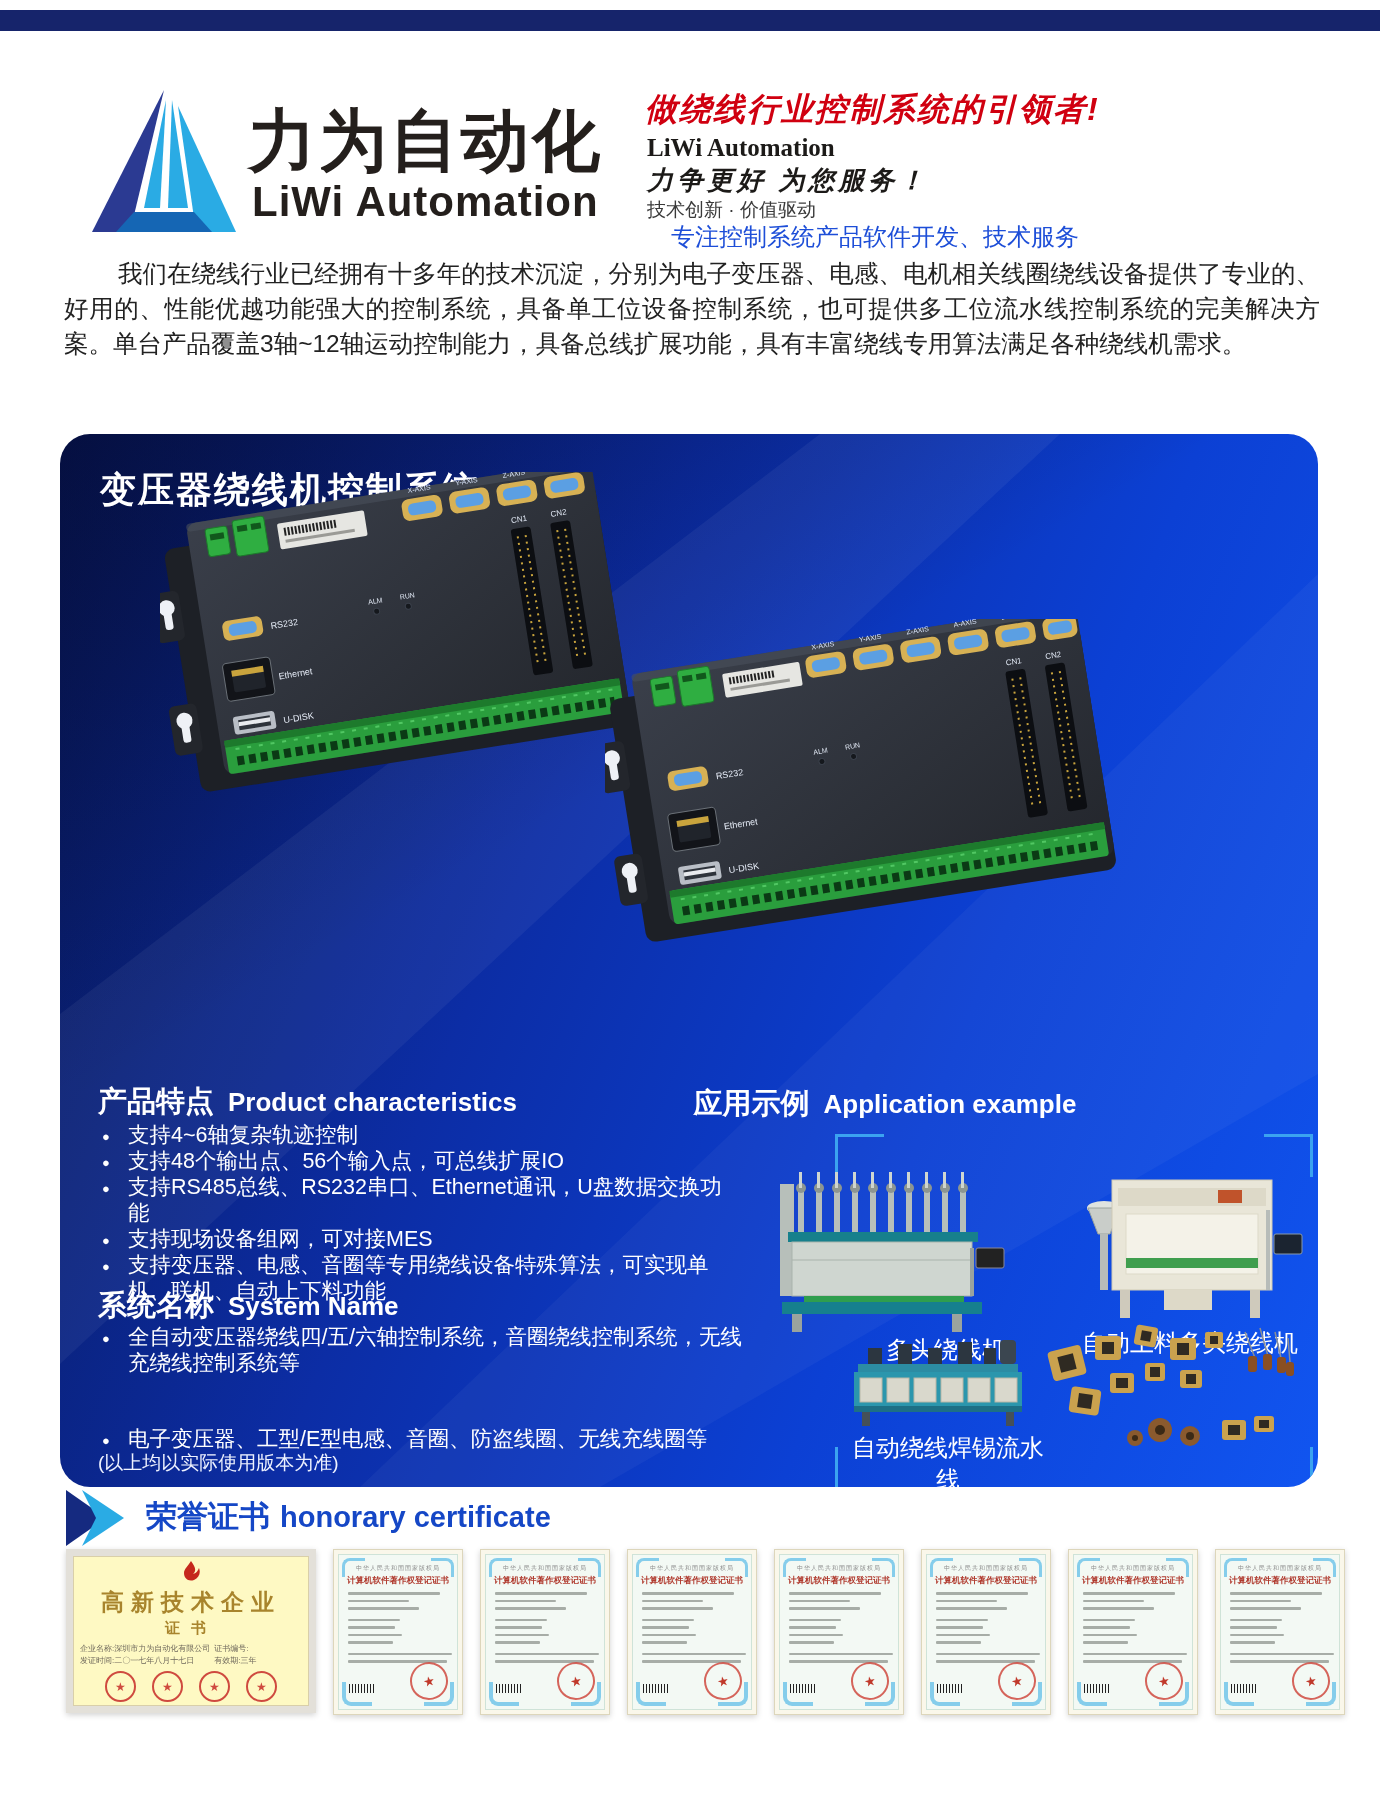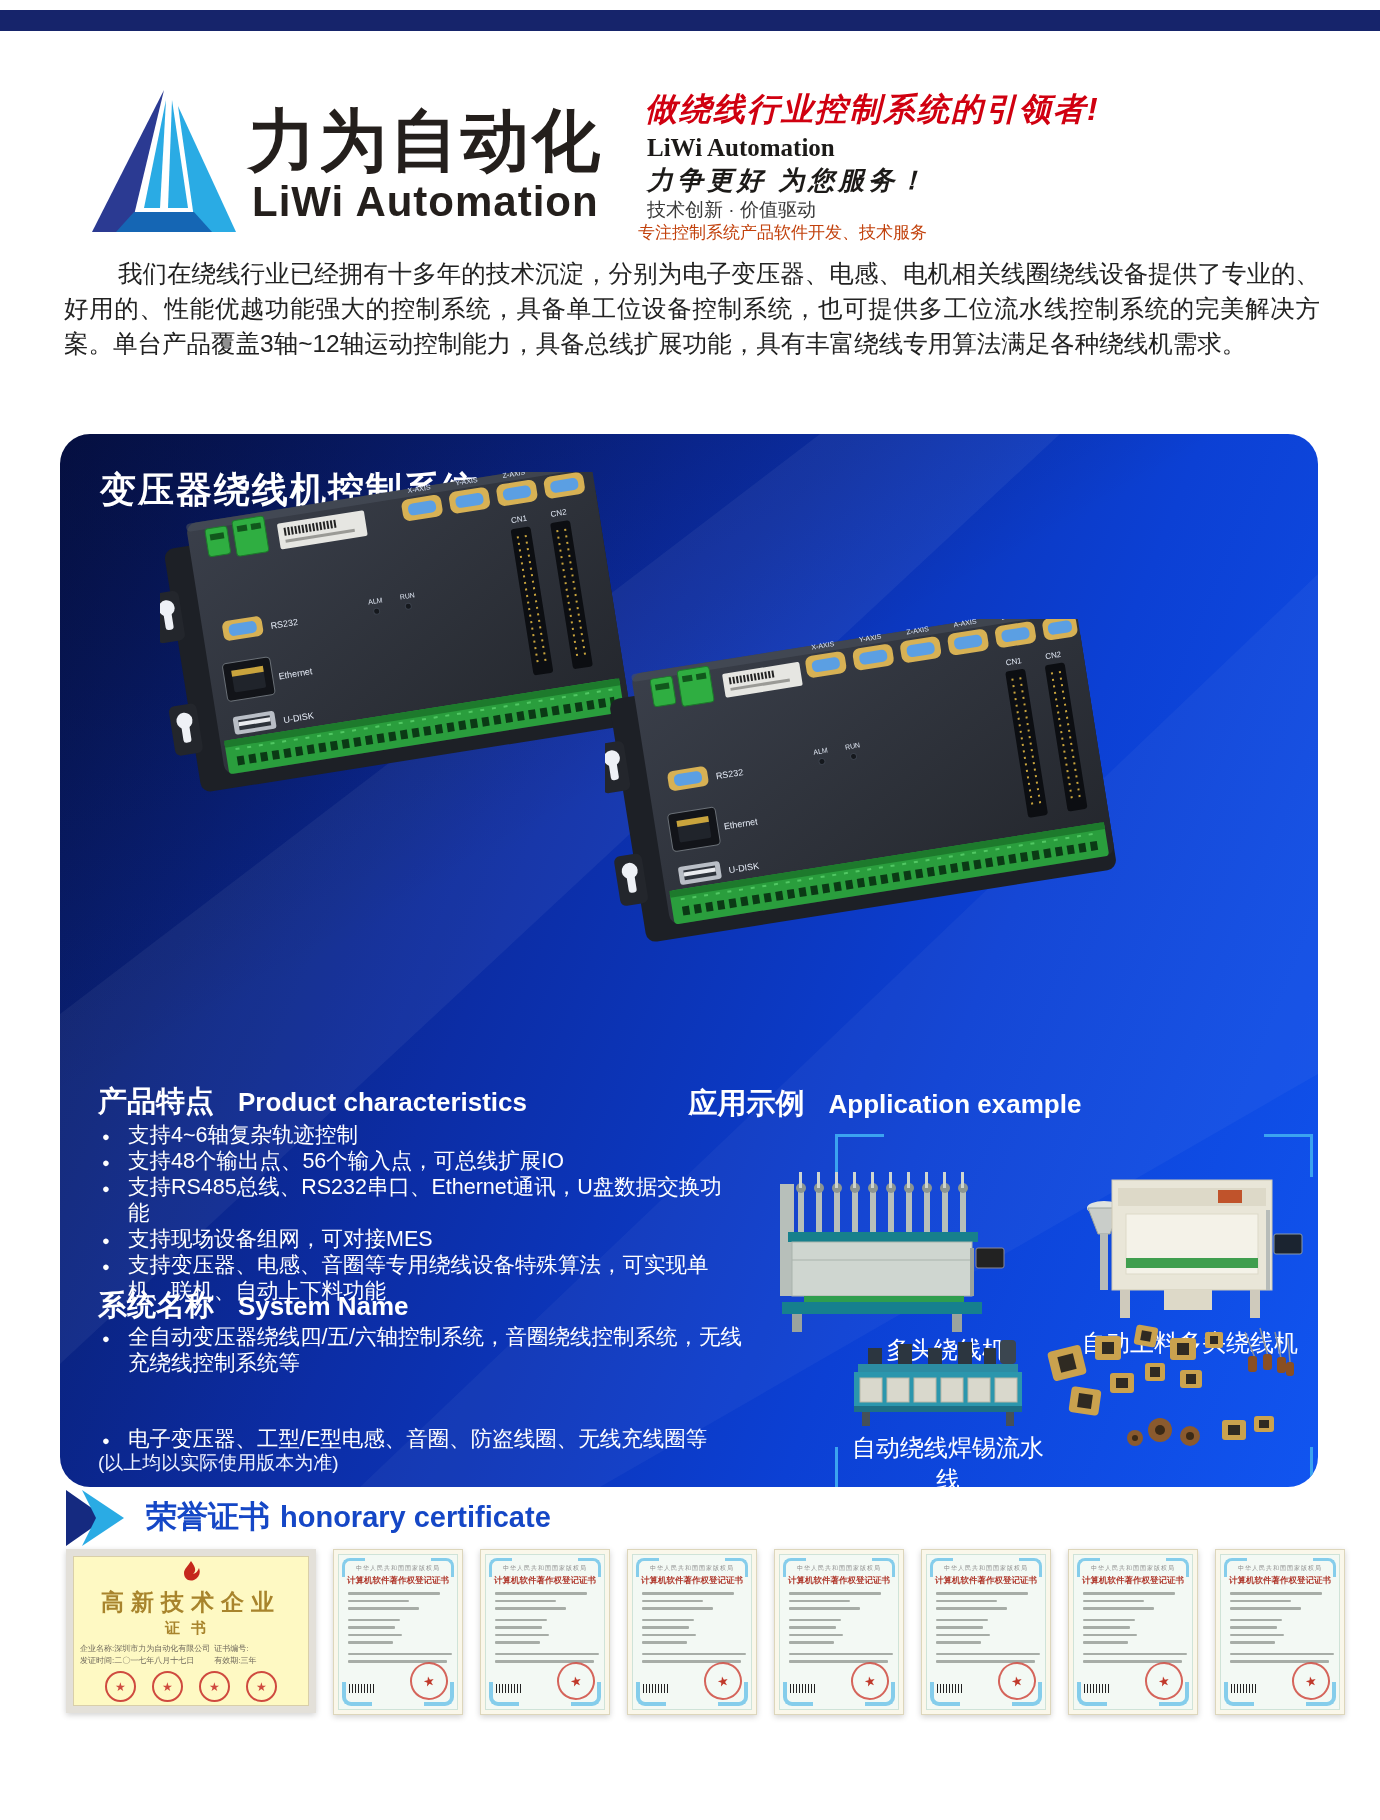--- a/index.html
+++ b/index.html
@@ -13,38 +13,38 @@
   
   .brand-zh{left:248px;top:96px;font-size:68px;font-weight:900;letter-spacing:3px;color:#241f1c;}
   .brand-en{left:252px;top:178px;font-size:42px;font-weight:600;color:#241f1c;letter-spacing:1px;}
   .slogan-red{left:645px;top:88px;font-size:32px;font-weight:bold;font-style:italic;
               color:#d00010;letter-spacing:2px;}
   .company-en{left:647px;top:134px;font-size:25px;font-weight:bold;
               font-family:"Liberation Serif","DejaVu Serif",serif;color:#1c1a18;}
   .slogan-sub{left:647px;top:163px;font-size:26px;font-weight:bold;font-style:italic;
               letter-spacing:4px;color:#1c1a18;}
   .tag1{left:647px;top:197px;font-size:19px;color:#3a3a3a;}
-  .tag2{left:638px;top:221px;font-size:17px;color:#c2410c;}
+  .tag2{left:671px;top:221px;font-size:24px;color:#1d4ed8;}
 
   
   .intro{left:64px;top:256px;width:1256px;font-size:24.5px;line-height:35px;
          text-align:justify;text-indent:2.2em;color:#222;}
 
   
   .panel{left:60px;top:434px;width:1258px;height:1053px;border-radius:30px;overflow:hidden;
          background:
            linear-gradient(150deg, rgba(2,6,40,.45) 0%, rgba(2,6,40,0) 38%),
            linear-gradient(112deg,#081754 0%,#0c2da5 38%,#0c40d4 68%,#1155f0 100%);}
   .sheen{left:0;top:0;}
   .panel-title{left:40px;top:32px;font-size:36px;font-weight:bold;color:#fff;letter-spacing:2px;}
 
   
   .sec-h{color:#fff;font-weight:bold;white-space:nowrap;}
   .sec-h .zh{font-size:29px;}
-  .sec-h .en{font-size:26px;margin-left:24px;}
+  .sec-h .en{font-size:26px;margin-left:14px;}
   .blist{left:38px;width:640px;color:#fff;font-size:21.5px;line-height:26px;
          list-style:none;margin:4px;padding:0;}
   .blist li{position:relative;padding-left:26px;margin:0;}
   .blist li::before{content:"●";position:absolute;left:0;top:2px;font-size:13px;}
   .note{left:38px;font-size:19px;color:#eef2ff;}
 
   
   .ex-head{left:600px;top:650px;width:450px;text-align:center;}
   .bk{width:46px;height:40px;border:0 solid #3ba3f0;}
   .bk-tl{border-left-width:3px;border-top-width:3px;}

